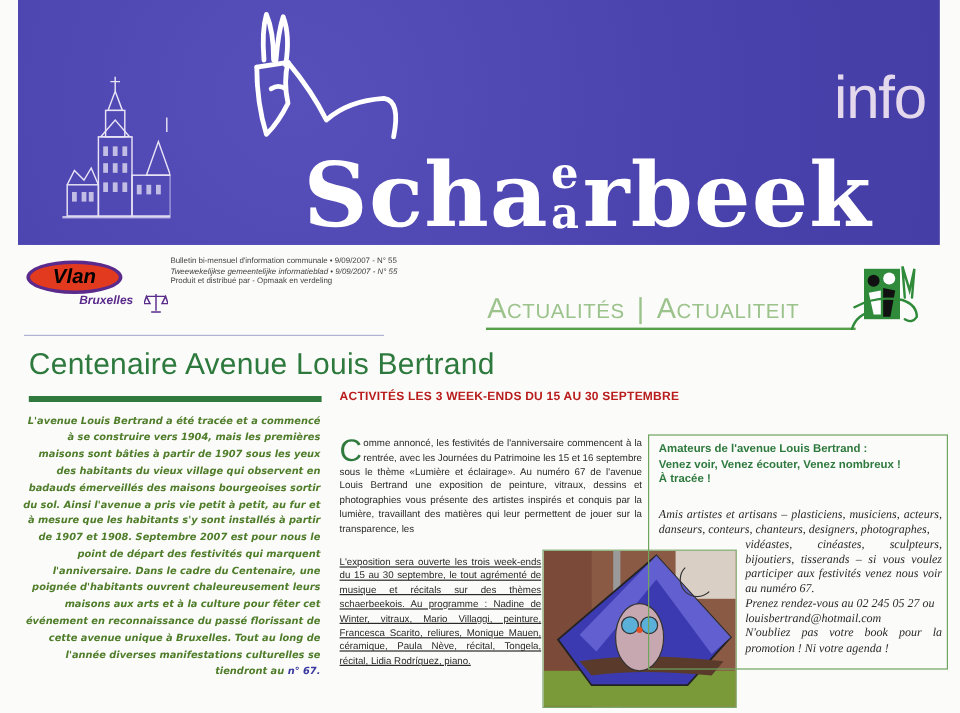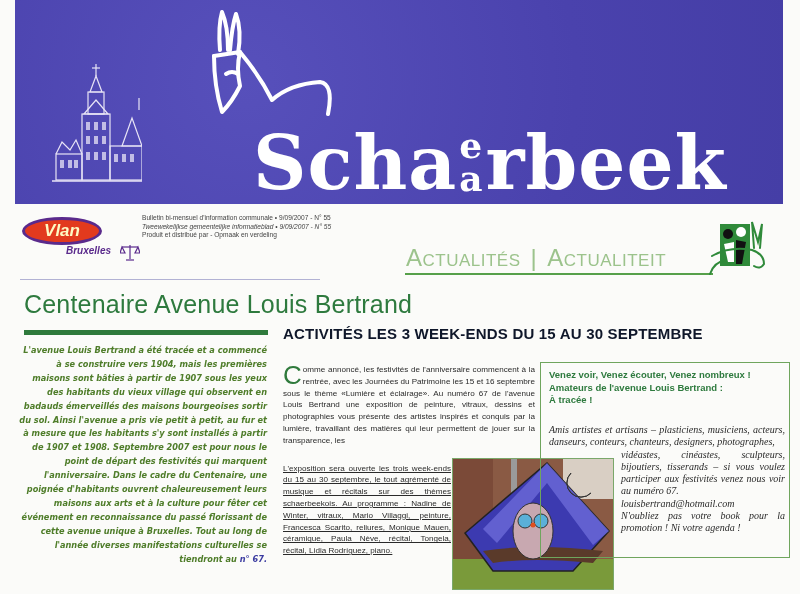--- a/index.html
+++ b/index.html
@@ -25,21 +25,21 @@
     font-size: 50px; color: #e4d8ec; letter-spacing: -1px;
   }
 
   
   .vlan-logo { position: absolute; left: 20px; top: 214px; width: 116px; height: 48px; }
   .vlan-oval {
     position: absolute; left: 2px; top: 3px; width: 80px; height: 28px;
     border: 3px solid #5a2a8c; border-radius: 50%; background: #e23a1e;
     display: flex; align-items: center; justify-content: center;
   }
-  .vlan-oval span { color: #fef9c3; font-family: "Liberation Sans", sans-serif; font-weight: bold; font-style: italic; font-size: 17px; }
+  .vlan-oval span { color: #000000; font-family: "Liberation Sans", sans-serif; font-weight: bold; font-style: italic; font-size: 17px; }
   .vlan-sub { position: absolute; left: 46px; top: 31px; color: #5a2a8c; font-family: "Liberation Sans", sans-serif; font-weight: bold; font-style: italic; font-size: 10px; }
   .vlan-scale { position: absolute; left: 100px; top: 28px; width: 20px; height: 20px; }
   .bulletin { position: absolute; left: 142px; top: 214px; font-family: "Liberation Sans", sans-serif; font-size: 6.6px; color: #444; line-height: 8.5px; }
   .bulletin .it { font-style: italic; }
   .top-rule { position: absolute; left: 20px; top: 279px; width: 300px; height: 1px; background: #6a6ab0; opacity: .5; }
 
   .actualites {
     position: absolute; left: 406px; top: 244px; font-family: "Liberation Sans", sans-serif;
     font-size: 24px; color: #9cc38c; letter-spacing: 0.5px; font-variant: small-caps;
   }
@@ -48,21 +48,21 @@
   .act-logo { position: absolute; left: 706px; top: 218px; width: 64px; height: 62px; }
 
   
   .headline {
     position: absolute; left: 24px; top: 290px; font-family: "Liberation Sans", sans-serif;
     font-size: 25px; color: #2e7a3e; letter-spacing: 0.2px;
   }
   .green-bar { position: absolute; left: 24px; top: 330px; width: 244px; height: 5px; background: #2f7a3c; }
   .subhead {
     position: absolute; left: 283px; top: 325px; font-family: "Liberation Sans", sans-serif;
-    font-weight: bold; font-size: 15px; color: #0f172a; letter-spacing: 0.2px;
+    font-weight: bold; font-size: 10px; color: #b91c1c; letter-spacing: 0.2px;
   }
 
   
   .intro {
     position: absolute; left: 18px; top: 344px; width: 249px; text-align: right;
     font-family: "DejaVu Sans", sans-serif; font-style: italic; font-weight: bold;
     font-size: 8.2px; line-height: 13.9px; color: #4f7d2a;
   }
   .intro .ref { color: #3a3aa0; }
 
@@ -144,20 +144,21 @@
   </svg>
 
   <div class="title-wrap">
     <span class="title-text">Scha</span>
     <span class="title-text title-ea">
       <span>e</span>
       <span>a</span>
     </span>
     <span class="title-text">rbeek</span>
   </div>
+  <div class="info">info</div>
 </div>
 
 <div class="vlan-logo">
   <div class="vlan-oval">
       <span>Vlan</span>
     </div>
   <div class="vlan-sub">Bruxelles</div>
   <svg class="vlan-scale" viewBox="0 0 20 20">
     <g stroke="#5a2a8c" stroke-width="1.2" fill="none">
       <line x1="10" y1="3" x2="10" y2="17"></line>
@@ -219,23 +220,24 @@
     <ellipse cx="80" cy="72" rx="20" ry="28" fill="#c8a8b0" stroke="#333"></ellipse>
     <circle cx="72" cy="62" r="7" fill="#5ab0d8" stroke="#333"></circle>
     <circle cx="88" cy="62" r="7" fill="#5ab0d8" stroke="#333"></circle>
     <circle cx="80" cy="66" r="2.5" fill="#e05020"></circle>
     <path d="M118 14 A14 14 0 1 0 138 34 A11 11 0 1 1 118 14 Z" fill="#f2eee4" stroke="#333"></path>
   </svg>
 </div>
 
 <div class="callout">
   <div class="callout-title">
+    <div>Amateurs de l'avenue Louis Bertrand :</div>
     <div>Venez voir, Venez écouter, Venez nombreux !</div>
-    <div>Amateurs de l'avenue Louis Bertrand :</div>
     <div>À tracée !</div>
   </div>
   <div class="callout-body">
     <span>Amis artistes et artisans – plasticiens, musiciens, acteurs, danseurs, conteurs, chanteurs, designers, photographes,</span>
     <span class="indent">vidéastes, cinéastes, sculpteurs, bijoutiers, tisserands – si vous voulez participer aux festivités venez nous voir au numéro 67.</span>
+    <span class="blk">Prenez rendez-vous au 02 245 05 27 ou</span>
     <span class="blk">louisbertrand@hotmail.com</span>
     <span class="indent">N'oubliez pas votre book pour la promotion ! Ni votre agenda !</span>
   </div>
 </div>
 
 </body></html>

